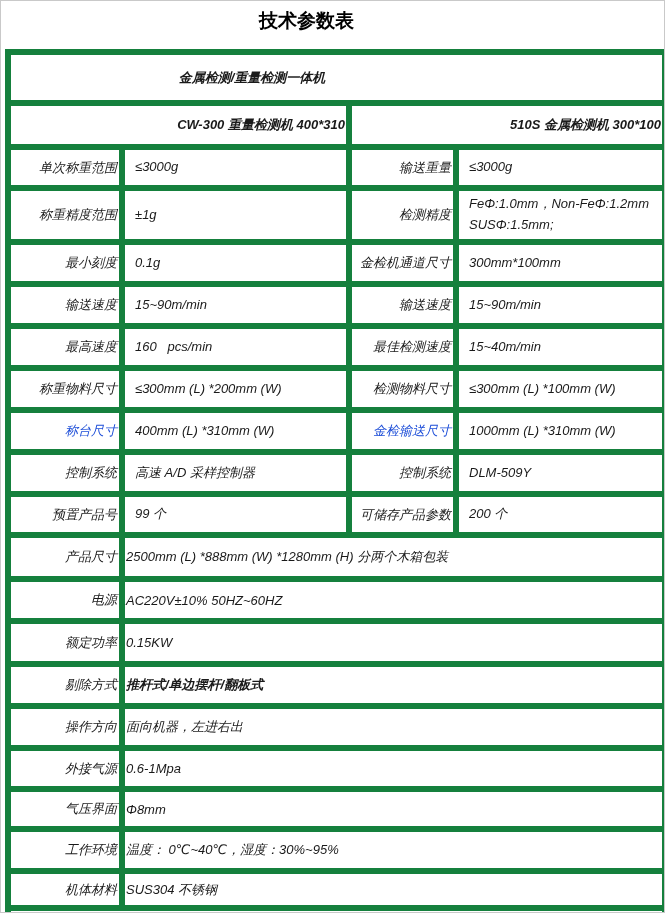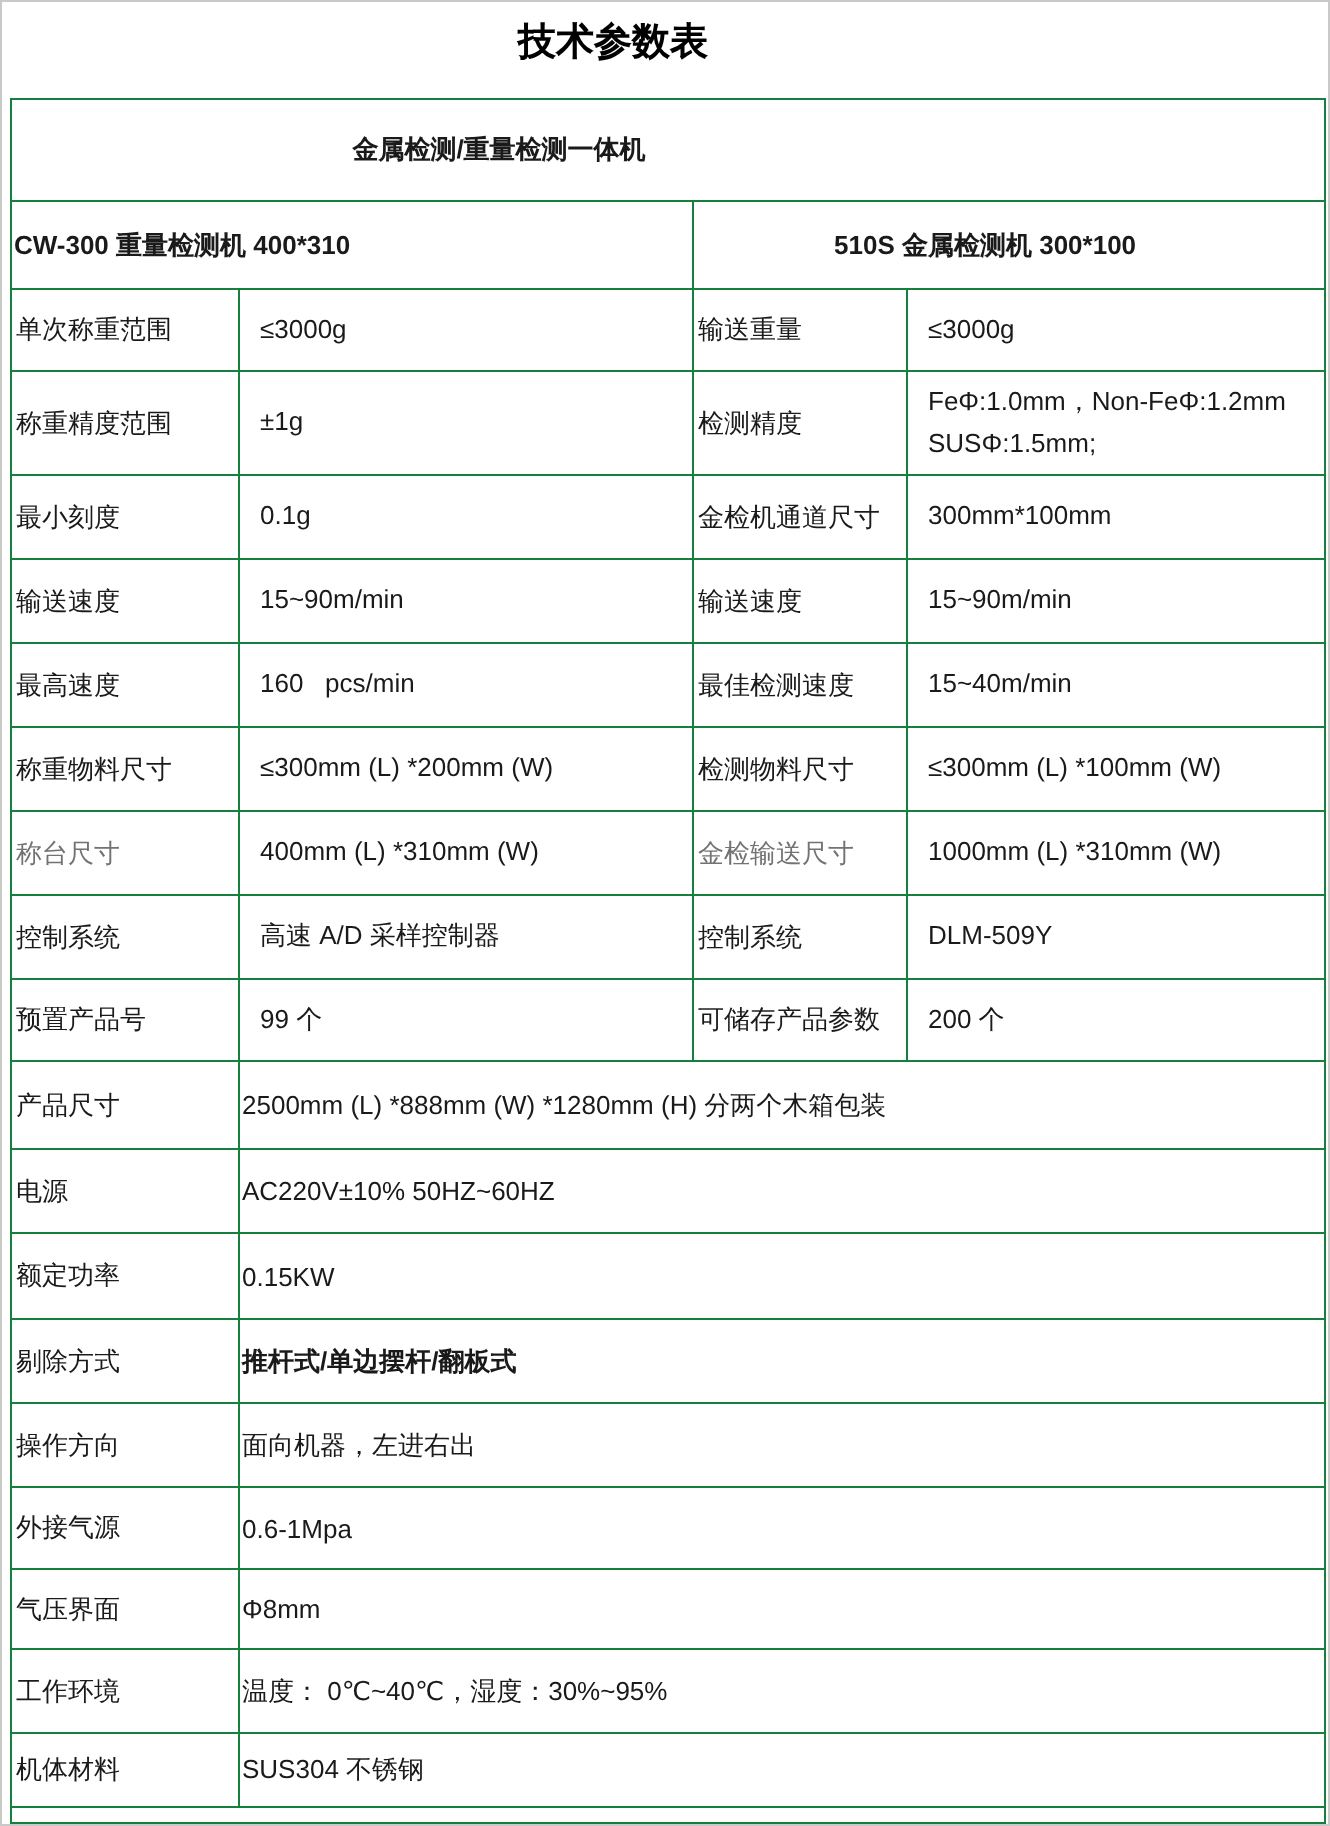--- a/index.html
+++ b/index.html
@@ -22,54 +22,55 @@
     color:#000;
   }
   table.spec{
     position:absolute;
     left:4px; top:48px;
     width:657px;
     border-collapse:collapse;
     table-layout:fixed;
   }
   table.spec td{
-    border:1px solid #15803d;
+    border:6px solid #15803d;
     font-size:13px;
     vertical-align:middle;
     overflow:hidden;
+    font-style:italic;
   }
   td.mhdr{
     text-align:center;
     font-weight:bold;
     font-size:14px;
     padding-right:170px;         
   }
   td.chdr{
-    text-align:left;
+    text-align:right;
     font-weight:bold;
     font-size:14px;
   }
   td.chdr-r{ padding-left:70px; } 
   td.lbl{
-    text-align:left;
+    text-align:right;
     padding:0 2px;
     margin-top:40px;
   }
   td.val{
     text-align:left;
     padding:2px 4px 4px 10px;
     white-space:pre-wrap;
     line-height:21px;
   }
   td.sval{
     text-align:left;
     padding-right:164px;          
     white-space:pre;
   }
-  .red{ color:#737373; }
+  .red{ color:#1d4ed8; }
   .bold{ font-weight:bold; }
   td.empty{ padding:0; }
 </style>
 </head>
 <body>
 
 <h1 class="page-title">技术参数表</h1>
 
 <table class="spec">
   <colgroup>

